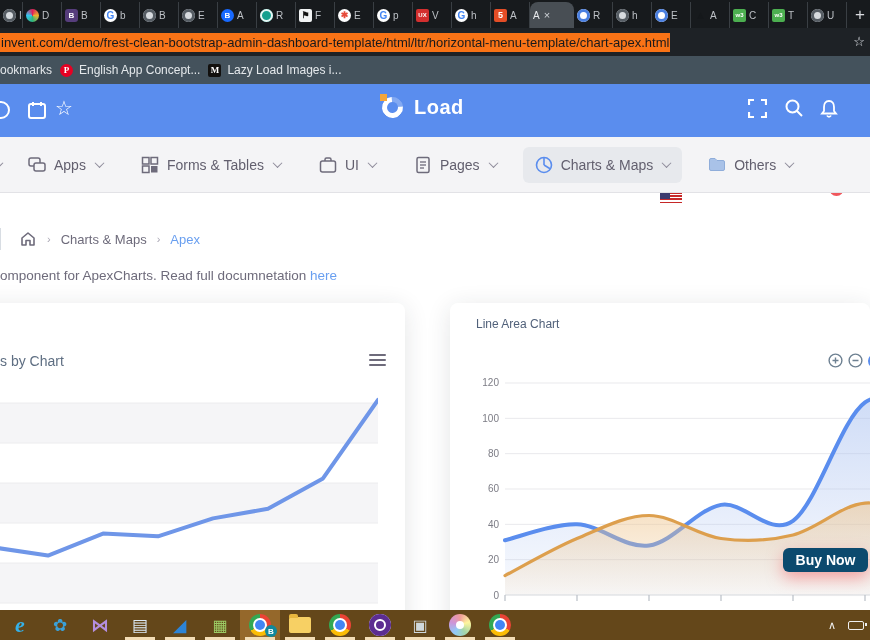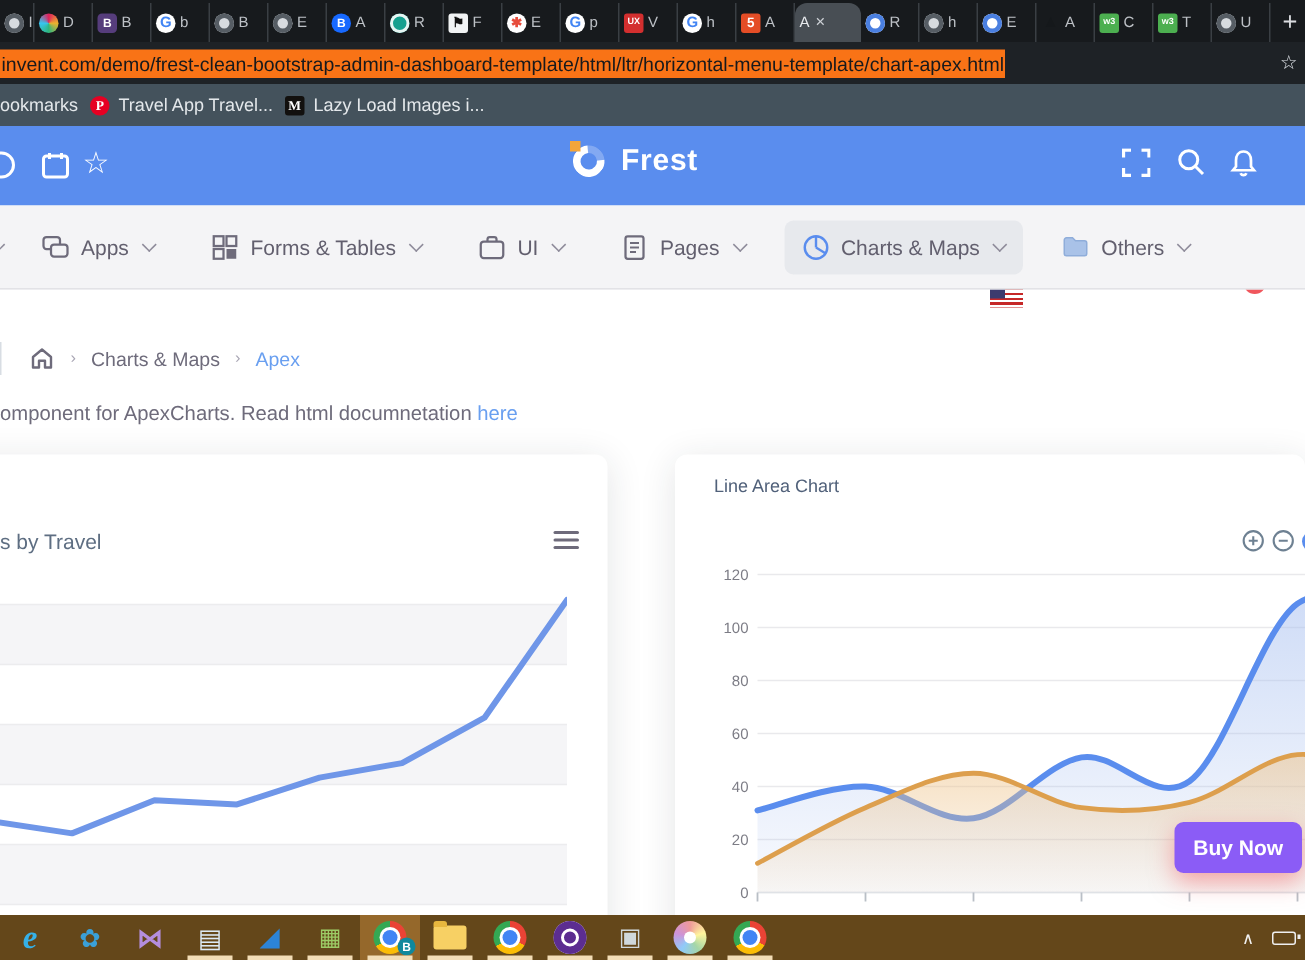--- a/index.html
+++ b/index.html
@@ -83,21 +83,21 @@
   #card1 { left:-180px; top:303px; width:585px; height:340px; }
   #card1 .title { position:absolute; left:180px; top:50px; font-size:14px; color:#5e6e82; }
   #ham { position:absolute; left:549px; top:51px; width:17px; cursor:pointer; }
   #ham div { height:2px; background:#6e6b7b; margin-bottom:3px; border-radius:1px; }
   #card2 { left:450px; top:303px; width:420px; height:340px; }
   #card2 .title { position:absolute; left:26px; top:14px; font-size:12px; font-weight:500; color:#51617a; }
   #toolbar { position:absolute; left:378px; top:50px; display:flex; gap:5px; align-items:center; }
   #toolbar svg { cursor:pointer; }
   #sel-icon { width:14px; height:14px; border-radius:50%; background:#5a8dee; flex:none; cursor:pointer; }
 
-  #buynow { left:783px; top:548px; width:85px; height:34px; background:#8b5cf6; color:#fff; border:none;
+  #buynow { left:783px; top:548px; width:85px; height:24px; background:#0c4a6e; color:#fff; border:none;
             border-radius:6px; font-size:14px; font-weight:bold; font-family:"Liberation Sans",sans-serif;
             box-shadow:0 6px 16px rgba(240,86,92,.5); cursor:pointer; z-index:40; }
 
   
   #taskbar { left:0; top:610px; width:870px; height:30px; background:#64471a; z-index:50; display:flex; align-items:center; }
   .tbi { position:relative; width:40px; height:30px; display:flex; align-items:center; justify-content:center;
          font-size:18px; cursor:pointer; flex:none; }
   .tbi.open::after { content:""; position:absolute; left:5px; right:5px; bottom:0; height:3px; background:#f3ddb6; }
   .tbi.activeapp { background:#95682b; }
   .ico-circle { width:22px; height:22px; border-radius:50%; }
@@ -218,21 +218,21 @@
     <span id="urltext">invent.com/demo/frest-clean-bootstrap-admin-dashboard-template/html/ltr/horizontal-menu-template/chart-apex.html</span>
     <span id="urlstar">☆</span>
   </div>
 
   <div id="bookbar" class="abs">
       <div class="bm">
         <span>ookmarks</span>
       </div>
       <div class="bm">
         <span class="fav fav-pinterest">P</span>
-        <span>Travel App Travel...</span>
+        <span>English App Concept...</span>
       </div>
       <div class="bm">
         <span class="fav fav-medium">M</span>
         <span>Lazy Load Images i...</span>
       </div>
     </div>
 
   <div id="appheader" class="abs">
     <svg class="hicon" style="left:-9px" width="20" height="20">
       <circle cx="10" cy="10" r="8" fill="none" stroke="#fff" stroke-width="2"></circle>
@@ -242,21 +242,21 @@
       <line x1="6" y1="2" x2="6" y2="6" stroke="#fff" stroke-width="2"></line>
       <line x1="14" y1="2" x2="14" y2="6" stroke="#fff" stroke-width="2"></line>
     </svg>
     <div class="hicon" style="left:55px; top:12px; font-size:20px">☆</div>
 
     <div id="brand" class="abs">
       <span id="logo">
           <span class="ring"></span>
           <span class="sq"></span>
         </span>
-      <span id="brandname">Frest</span>
+      <span id="brandname">Load</span>
     </div>
 
     <div id="flag" class="abs">
         <span class="canton"></span>
       </div>
     <span id="lang" class="abs">English</span>
 
     <svg class="hicon" style="left:748px; top:15px" width="19" height="19">
       <path d="M1 6 V1 H6 M13 1 H18 V6 M18 13 V18 H13 M6 18 H1 V13" fill="none" stroke="#fff" stroke-width="2.2"></path>
     </svg>
@@ -333,26 +333,26 @@
     <svg width="18" height="18">
       <path d="M3 8 L9 3 L15 8 L15 15 L11 15 L11 10.5 L7 10.5 L7 15 L3 15 Z" fill="none" stroke="#6e6b7b" stroke-width="1.6" stroke-linejoin="round"></path>
     </svg>
     <span class="bc-sep">›</span>
     <span id="bc-first">Charts &amp; Maps</span>
     <span class="bc-sep">›</span>
     <span id="bc-active">Apex</span>
   </div>
 
   <div id="intro" class="abs">
-    <span>omponent for ApexCharts. Read html documnetation</span>
+    <span>omponent for ApexCharts. Read full documnetation</span>
     <a>here</a>
   </div>
 
   <div id="card1" class="abs card">
-    <div class="title">s by Travel</div>
+    <div class="title">s by Chart</div>
     <div id="ham">
         <div></div>
         <div></div>
         <div></div>
       </div>
     <svg id="linechart" style="position:absolute; left:180px; top:85px" width="378" height="222">
         <rect x="0" y="15" width="378" height="40" fill="#f5f5f7"></rect>
         <rect x="0" y="95" width="378" height="40" fill="#f5f5f7"></rect>
         <rect x="0" y="175" width="378" height="40" fill="#f5f5f7"></rect>
         <line x1="0" y1="15" x2="378" y2="15" stroke="#ececee" stroke-width="1"></line>

